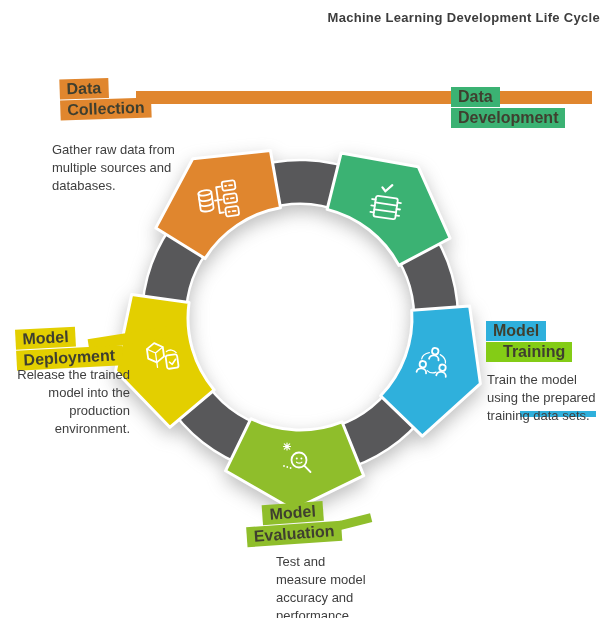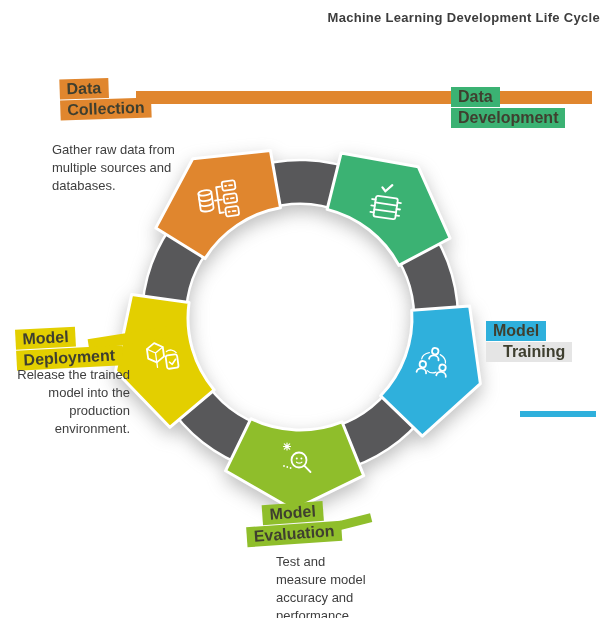--- a/index.html
+++ b/index.html
@@ -118,23 +118,24 @@
   <div class="label" style="left:451px;top:87px;">
     <div class="hl-stack">
       <span class="hl" style="background-color: rgb(59, 178, 115);">Data</span>
       <span class="hl" style="background-color: rgb(59, 178, 115);">Development</span>
     </div>
   </div>
 
   <div class="label" style="left:486px;top:321px;">
     <div class="hl-stack">
       <span class="hl" style="background-color: rgb(47, 176, 220);">Model</span>
-      <span class="hl" style="background-color: #e5e5e5; padding-left: 17px;">Training</span>
+      <span class="hl" style="background-color: #84cc16; padding-left: 17px;">Training</span>
     </div>
   </div>
+  <div class="desc" style="left:487px;top:371px;width:110px;">Train the model using the prepared training data sets.</div>
 
   <div class="label rot-m4" style="left:246px;top:503px;">
     <div class="hl-stack center">
       <span class="hl" style="background-color: rgb(143, 190, 43);">Model</span>
       <span class="hl" style="background-color: rgb(143, 190, 43);">Evaluation</span>
     </div>
   </div>
   <div class="desc" style="left:251px;top:553px;width:95px;margin-left:25px;">Test and measure model accuracy and performance.</div>
 
   <div class="label rot-m3" style="left:16px;top:327px;">

